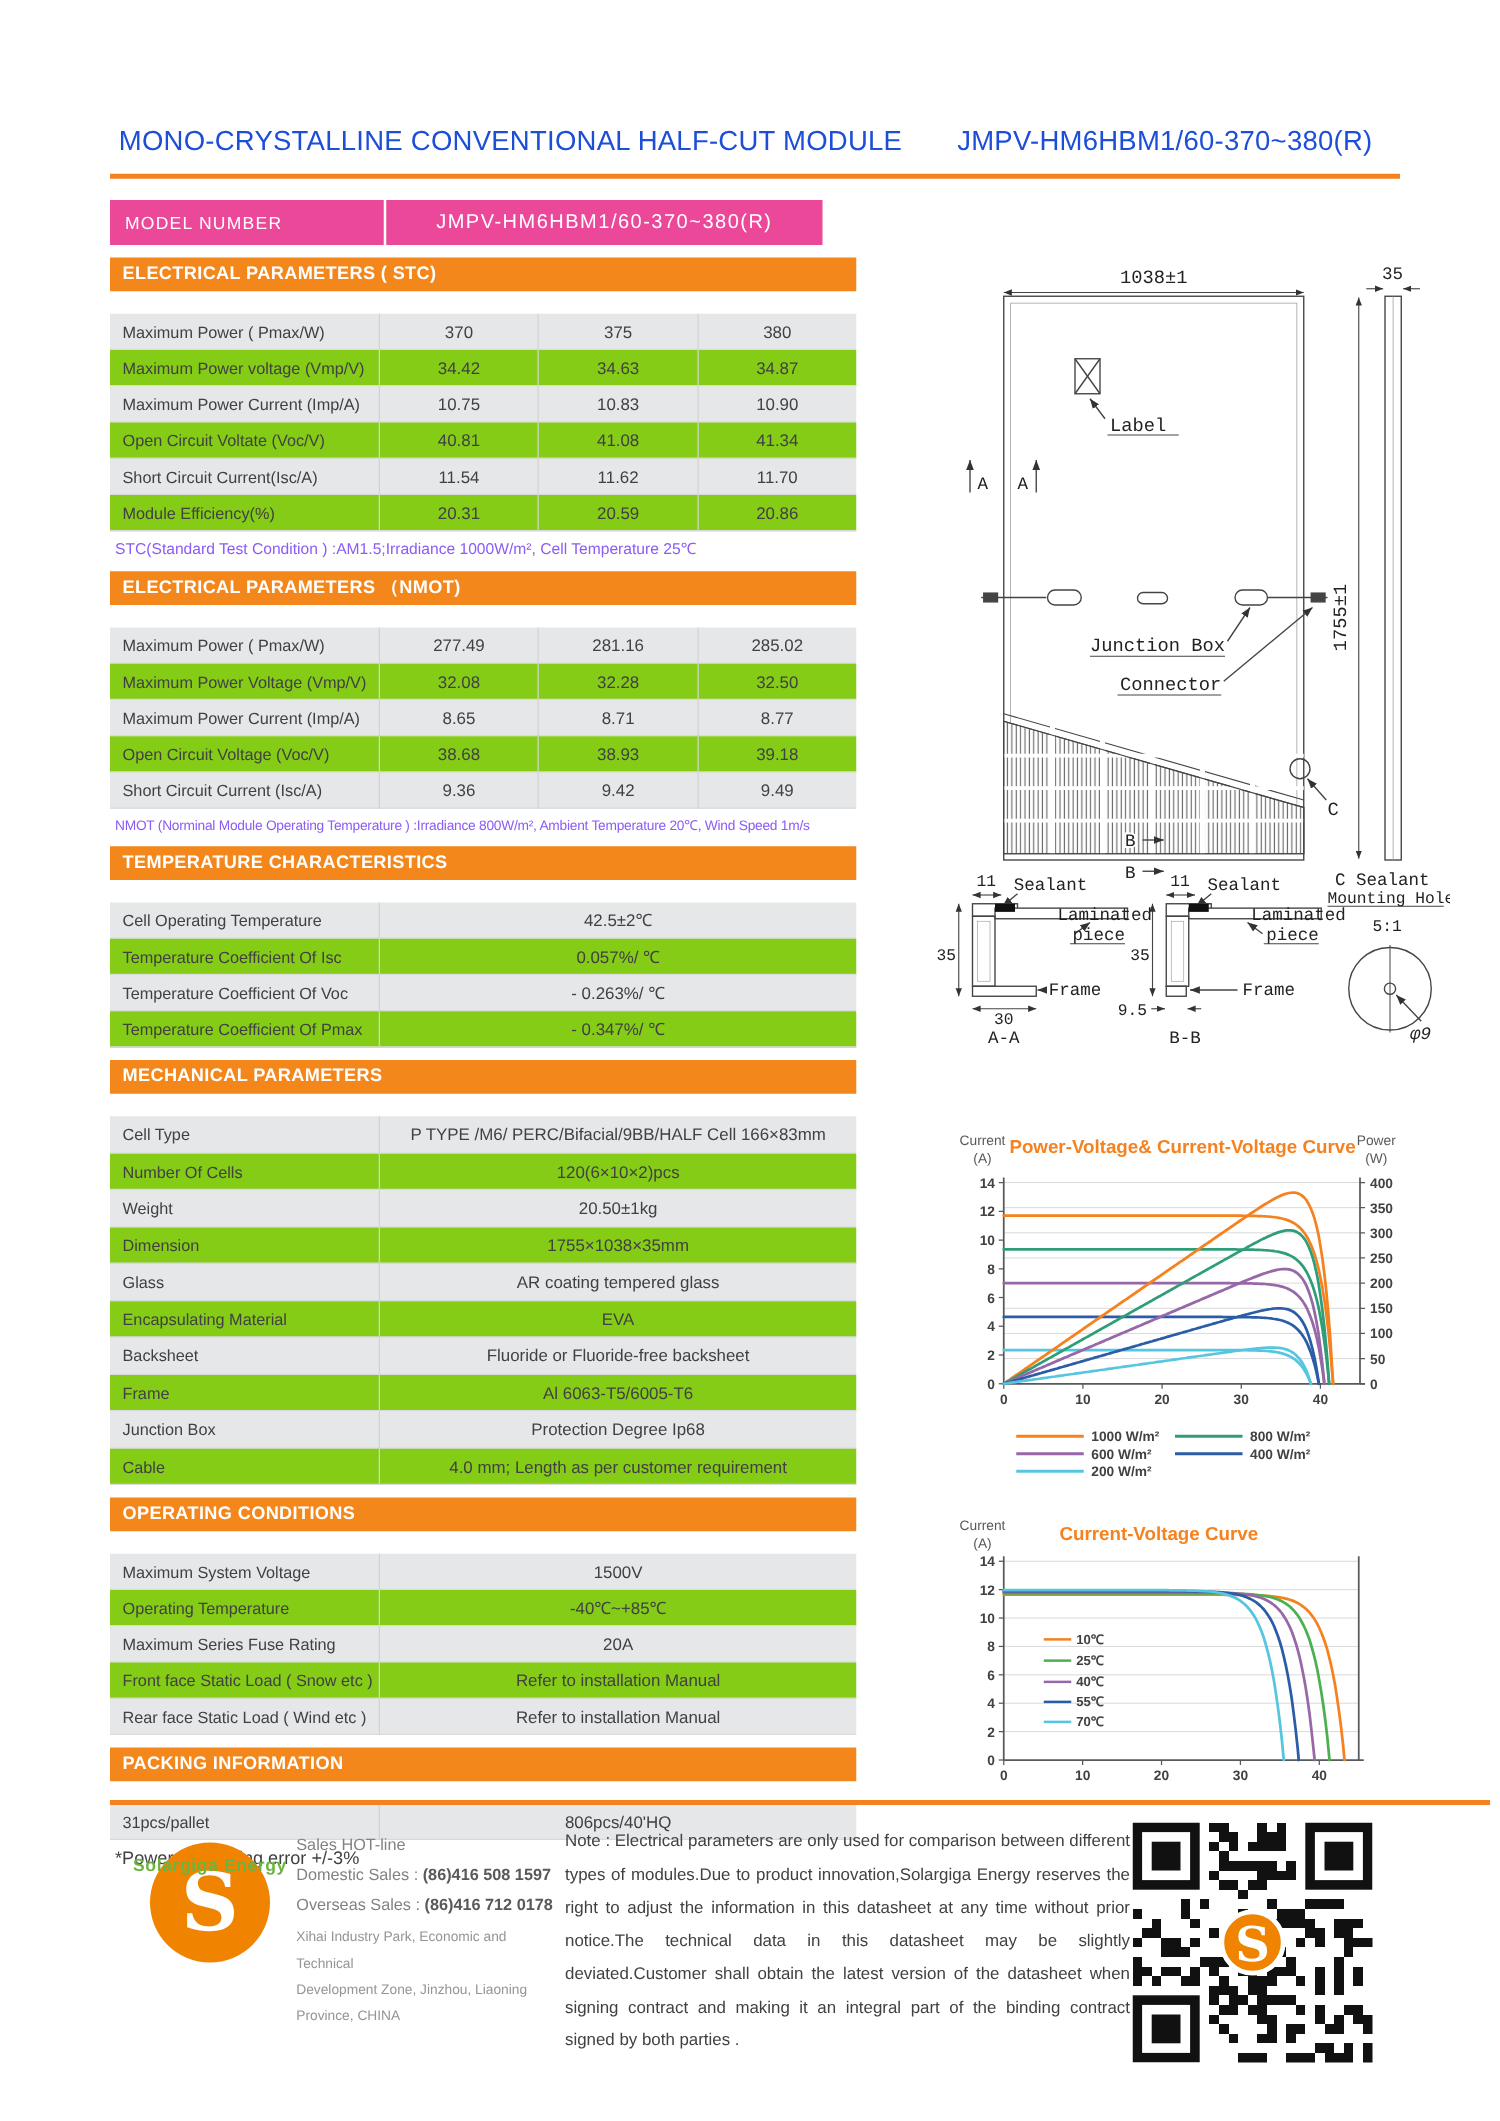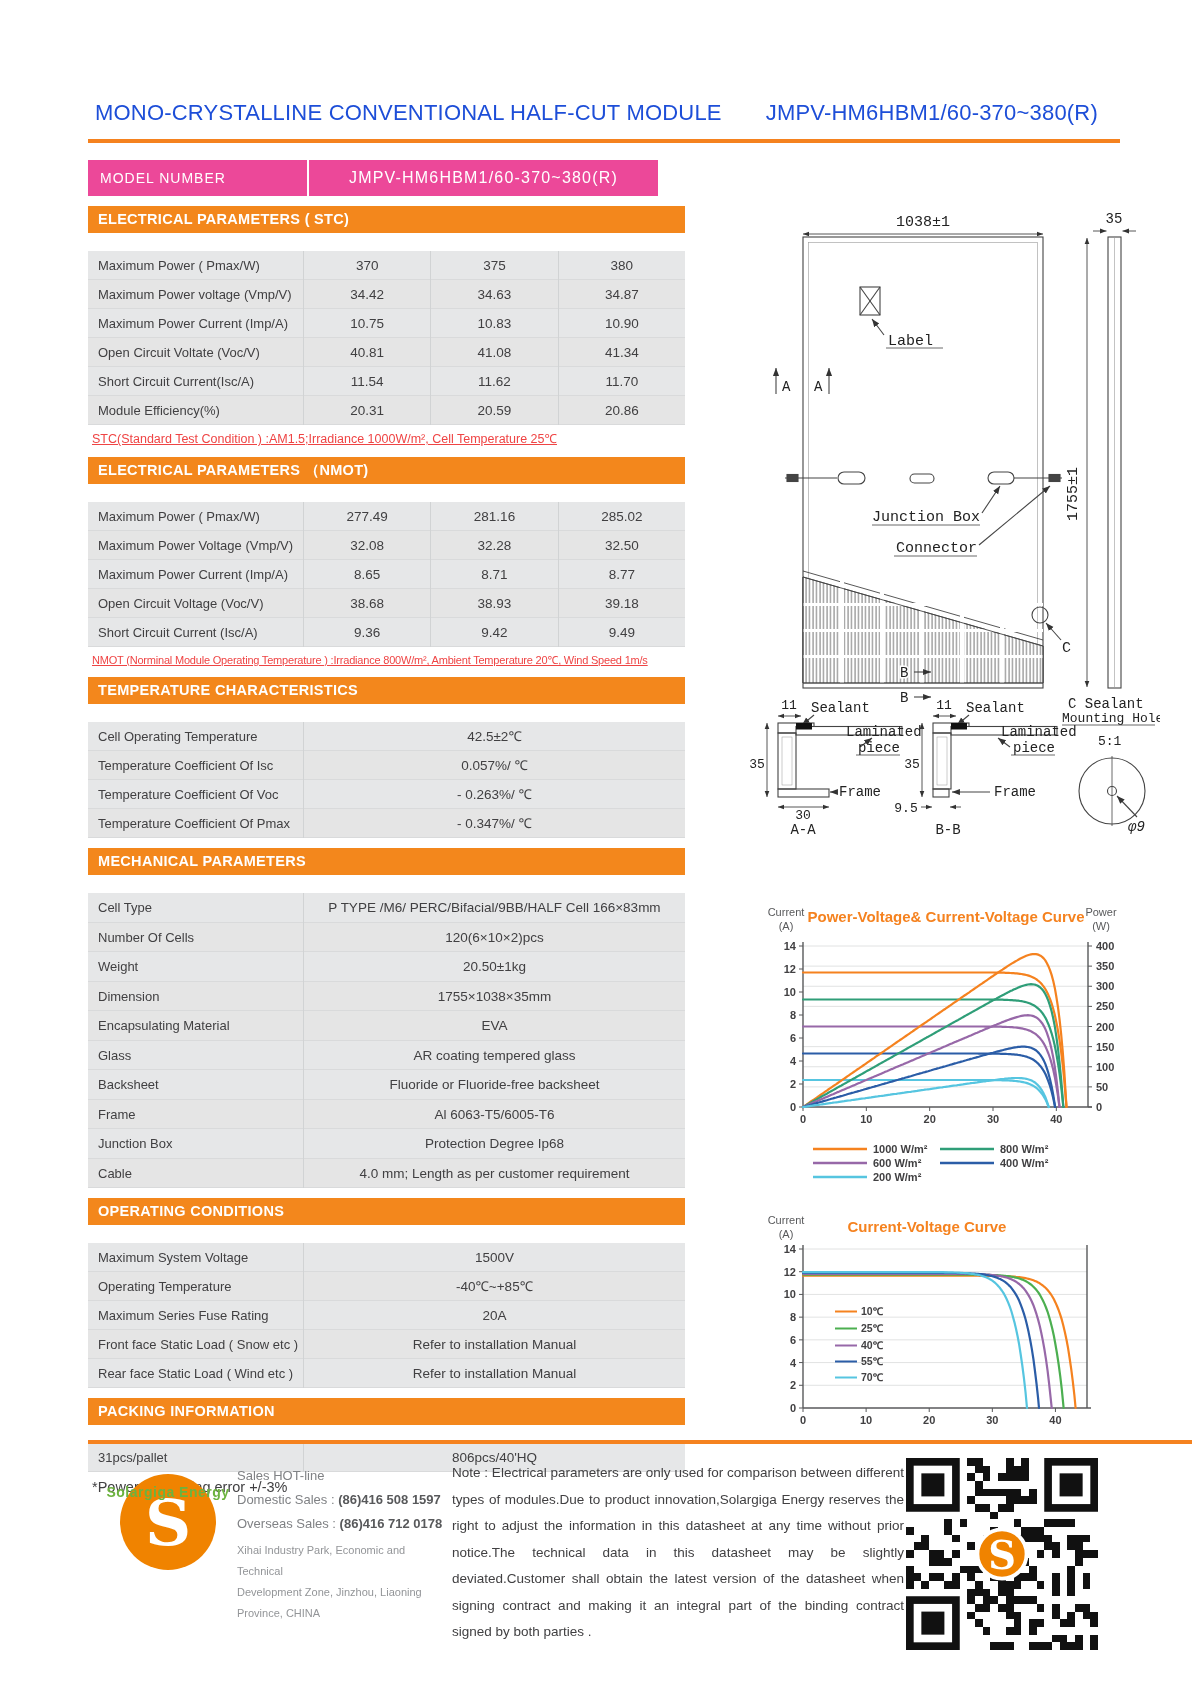--- a/index.html
+++ b/index.html
@@ -15,24 +15,24 @@
   #left-col{position:absolute;left:88px;top:160px;width:597px;}
   .model-bar{display:flex;height:36px;line-height:36px;background:#ec4899;color:#fff;width:570px;}
   .mb-label{width:207px;padding-left:12px;font-size:14px;letter-spacing:1px;border-right:2px solid #fff;}
   .mb-value{flex:1;text-align:center;font-size:16px;letter-spacing:1.2px;}
   .sec-header{margin-top:10px;background:#F3871C;color:#fff;font-size:14.5px;font-weight:bold;
               height:27px;line-height:27px;padding-left:10px;letter-spacing:.3px;}
   .tbl{margin-top:18px;}
   .row{display:flex;height:29px;line-height:29px;box-shadow:inset 0 -1px 0 #D9DADB;}
   .sec-mech .row{height:29.5px;line-height:29.5px;}
   .row.odd{background:#E6E7E8;}
-  .row.even{background:#e5e5e5;}
+  .row.even{background:#84cc16;}
   .cell-label{width:205px;padding-left:10px;font-size:13px;color:#414042;white-space:nowrap;}
   .cell-val{flex:1;text-align:center;font-size:13.5px;color:#414042;border-left:1px solid #D1D3D4;}
-  .note-gray{font-size:12.5px;color:#ef4444;margin-top:5px;padding-left:4px;text-decoration:underline;}
+  .note-gray{font-size:12.5px;color:#8b5cf6;margin-top:5px;padding-left:4px;}
   .note-gray.small{font-size:11px;letter-spacing:-.2px;}
   .note-dark{font-size:13px;color:#414042;margin-top:6px;padding-left:4px;}
   .note-dark.power{font-size:14.5px;margin-top:7px;}
   
   .dwg{position:absolute;left:700px;top:195px;}
   .dwg text{font-family:"Liberation Mono","DejaVu Sans Mono",monospace;fill:#222;}
   .chart{position:absolute;}
   .chart text{font-family:"Liberation Sans",sans-serif;}
   
   .logo-circle{position:absolute;left:120px;top:1474px;width:96px;height:96px;border-radius:50%;
@@ -169,27 +169,27 @@
             <div class="cell-val">120(6×10×2)pcs</div>
           </div>
           <div class="row odd">
             <div class="cell-label">Weight</div>
             <div class="cell-val">20.50±1kg</div>
           </div>
           <div class="row even">
             <div class="cell-label">Dimension</div>
             <div class="cell-val">1755×1038×35mm</div>
           </div>
+          <div class="row odd">
+            <div class="cell-label">Glass</div>
+            <div class="cell-val">AR coating tempered glass</div>
+          </div>
           <div class="row even">
             <div class="cell-label">Encapsulating Material</div>
             <div class="cell-val">EVA</div>
-          </div>
-          <div class="row odd">
-            <div class="cell-label">Glass</div>
-            <div class="cell-val">AR coating tempered glass</div>
           </div>
           <div class="row odd">
             <div class="cell-label">Backsheet</div>
             <div class="cell-val">Fluoride or Fluoride-free backsheet</div>
           </div>
           <div class="row even">
             <div class="cell-label">Frame</div>
             <div class="cell-val">Al 6063-T5/6005-T6</div>
           </div>
           <div class="row odd">

